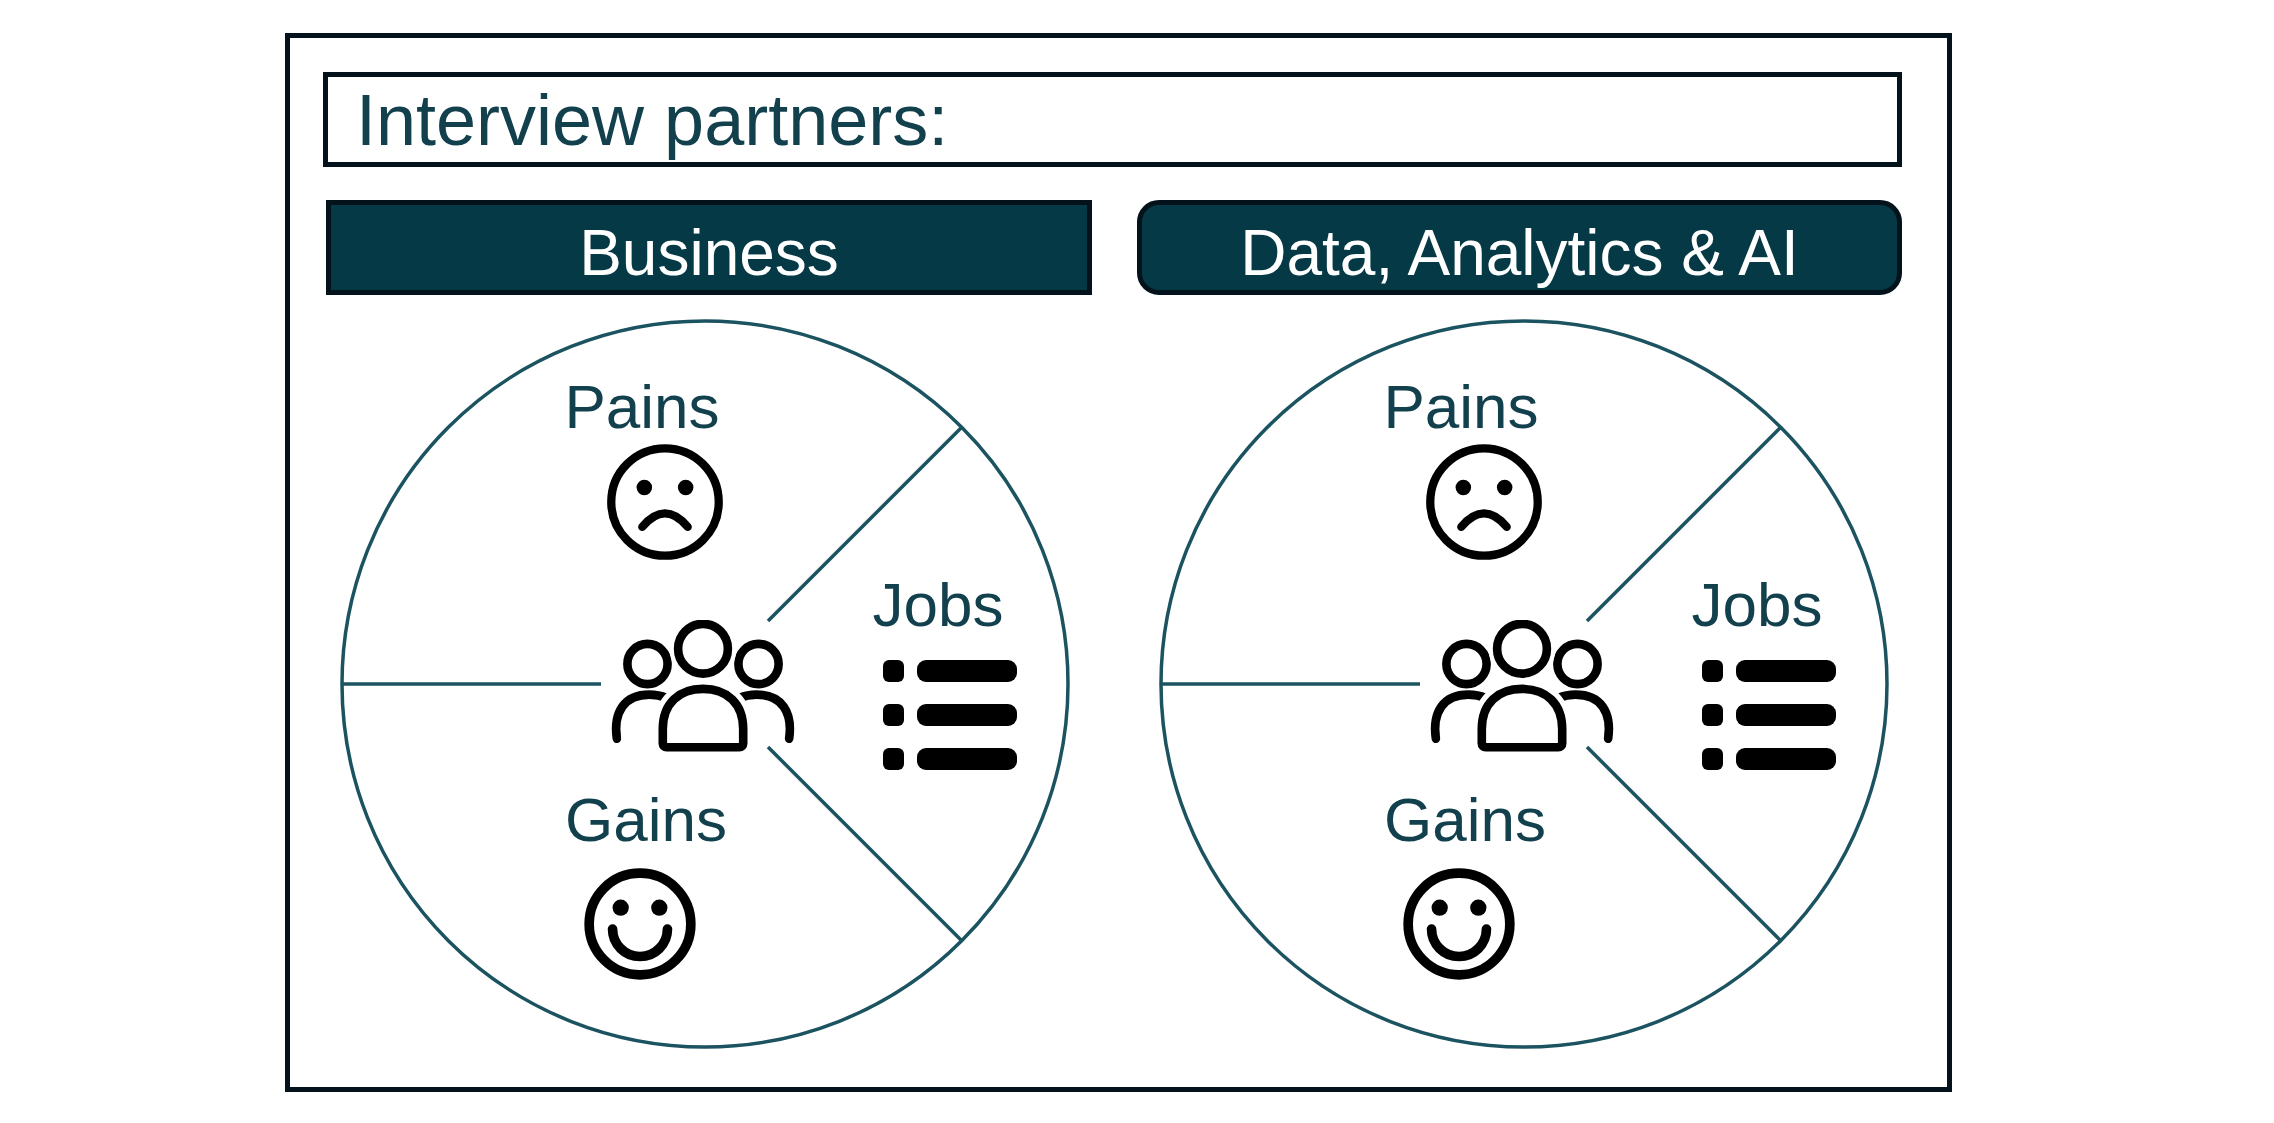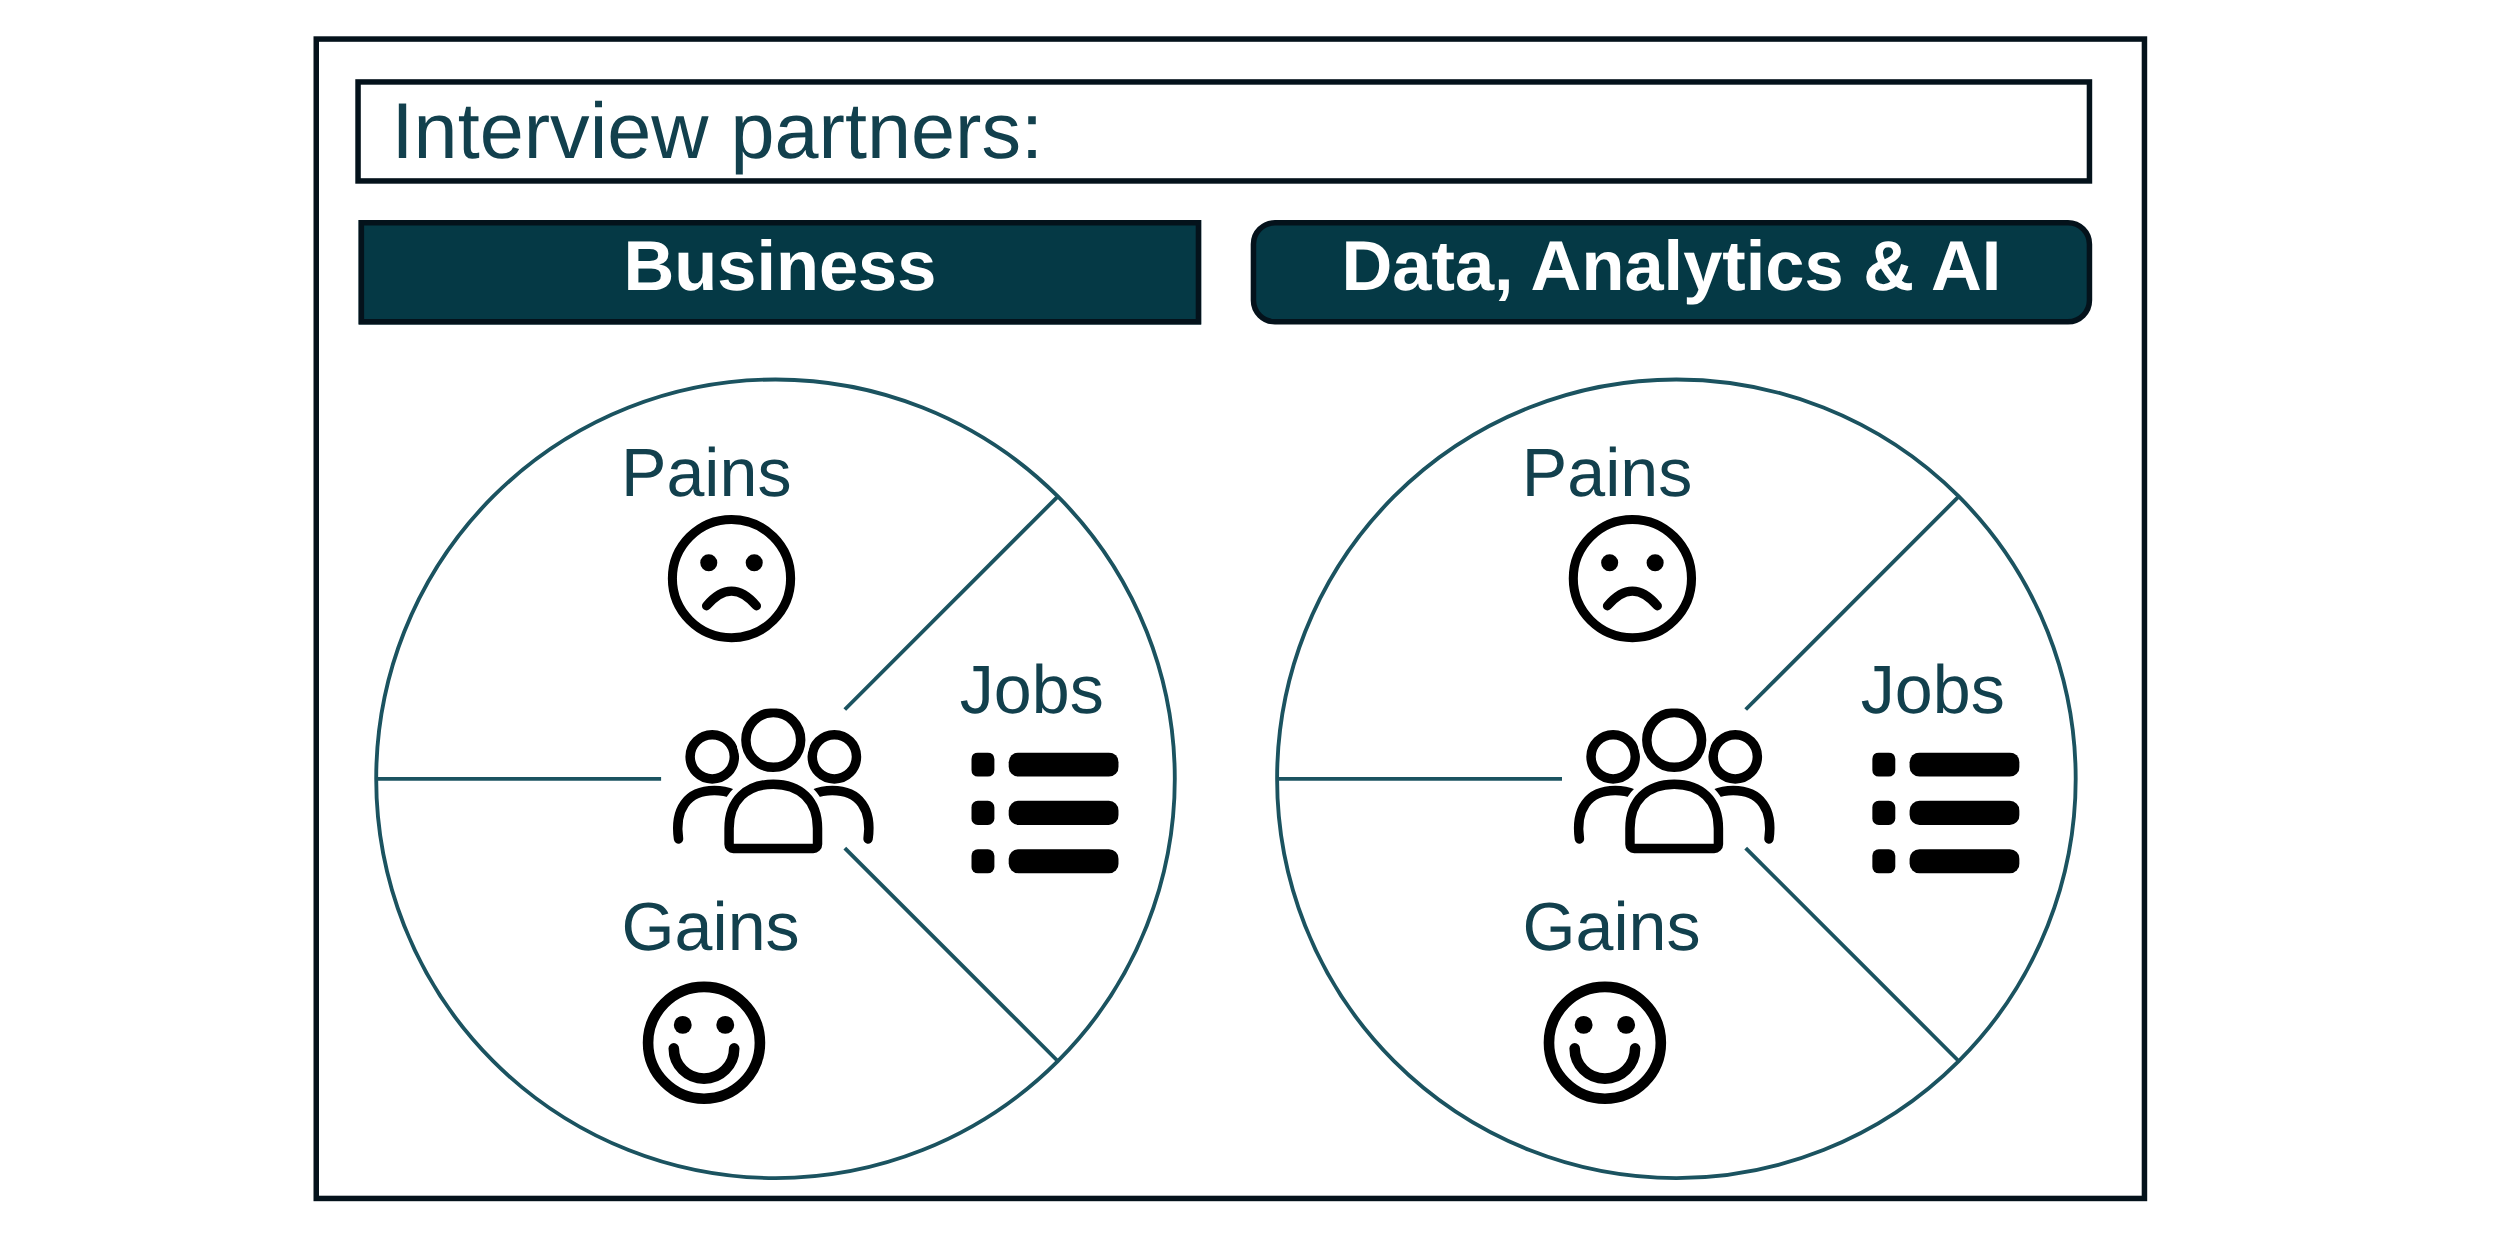--- a/index.html
+++ b/index.html
@@ -27,27 +27,27 @@
     position:absolute;left:323px;top:72px;width:1579px;height:95px;
     border:5px solid var(--box_border);
     display:flex;align-items:center;padding-left:28px;
   }
   .title-box .title-text{
     font-size:72px;color:var(--label_text);letter-spacing:0px;white-space:nowrap;
   }
   .col-header{
     position:absolute;top:200px;height:95px;
     background:var(--header_bg);border:5px solid var(--box_border);
-    display:flex;align-items:flex-start;justify-content:center;font-weight:bold;
+    display:flex;align-items:flex-end;justify-content:center;
   }
   .col-header span{font-size:64px;color:var(--header_text);white-space:nowrap;}
   .col-header.business{left:326px;width:766px;}
   .col-header.data{left:1137px;width:765px;border-radius:22px;}
 
-  .circle-box{position:absolute;width:760px;height:760px;top:328px;}
+  .circle-box{position:absolute;width:760px;height:760px;top:304px;}
   .circle-box.left{left:325px;}
   .circle-box.right{left:1144px;}
   .circle-bg{position:absolute;left:0;top:0;width:760px;height:760px;}
   .circle-bg circle, .circle-bg line{
     fill:none;stroke:var(--circle_stroke);stroke-width:3.5px;
   }
   .seg-label{
     position:absolute;transform:translate(-50%,-50%);
     font-size:62px;color:var(--label_text);white-space:nowrap;
   }

